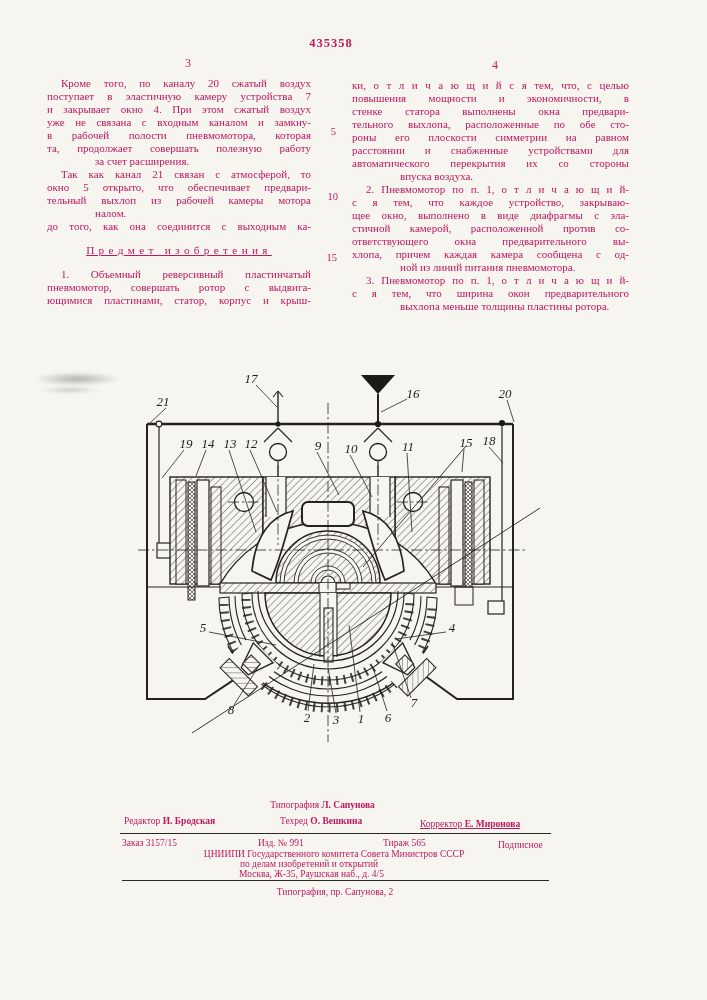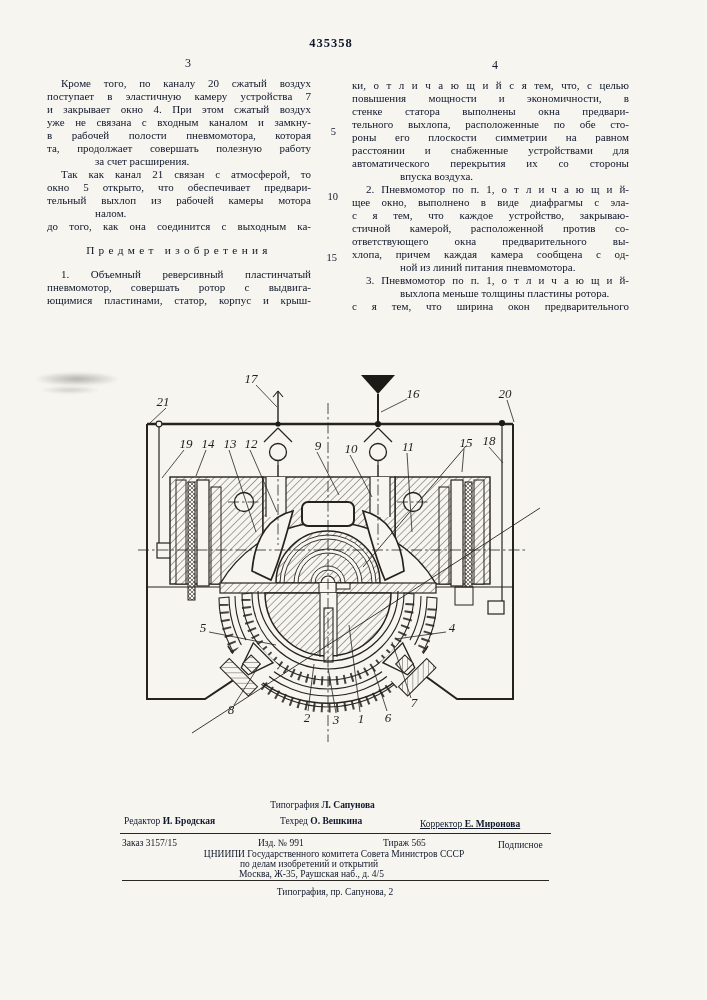--- a/index.html
+++ b/index.html
@@ -1,33 +1,33 @@
 <!DOCTYPE html>
 <html><head>
 <meta charset="utf-8">
 <style>
   html,body{margin:0;padding:0;background:#d8d6d0;}
   #page{
     position:relative; width:707px; height:1000px; margin:0 auto;
-    background:#f6f5f0; color:#0f172a; overflow:hidden;
+    background:#f6f5f0; color:#be185d; overflow:hidden;
     font-family:"Liberation Serif", serif;
   }
   .abs{position:absolute;}
   
   #patent-number{left:296px;top:36px;width:70px;text-align:center;font-weight:bold;font-size:12.5px;letter-spacing:1px;}
   #pageno-left{left:180px;top:56px;width:16px;text-align:center;font-size:12px;}
   #pageno-right{left:487px;top:58px;width:16px;text-align:center;font-size:12px;}
   
   .col{font-size:11px; line-height:13px;}
   #col-left{left:47px;top:77px;width:264px;}
   #col-right{left:352px;top:79px;width:277px;}
   .ln{height:13px;line-height:13px;text-align:justify;text-align-last:justify;white-space:nowrap;}
   .ln.e{text-align-last:left;margin-left:48px;}
   .ln.i{text-indent:14px;}
-  .heading{height:13px;line-height:13px;text-align:center;letter-spacing:0.38em;margin:11px 0 11px 0;font-size:11.3px;}
+  .heading{height:13px;line-height:13px;text-align:center;letter-spacing:0.38em;margin:11px 0 11px 0;font-size:11.3px;text-decoration:underline;}
   .gutter-num{width:20px;text-align:right;font-size:10.5px;}
   
   .foot{font-size:9.5px;line-height:11px;white-space:nowrap;}
   .foot b{font-weight:bold;}
   .rule{height:0;border-top:1px solid #2a2722;}
   #rule1{left:120px;top:833px;width:431px;}
   #rule2{left:122px;top:880px;width:427px;}
   .fc{text-align:center;}
   
   .smudge{background:radial-gradient(closest-side,rgba(60,55,50,.35),rgba(60,55,50,0));filter:blur(1px);}
@@ -69,29 +69,29 @@
     <div>
         <div class="ln">ки,  о т л и ч а ю щ и й с я  тем,  что,  с  целью</div>
         <div class="ln">повышения  мощности  и  экономичности,  в</div>
         <div class="ln">стенке  статора  выполнены  окна  предвари-</div>
         <div class="ln">тельного выхлопа, расположенные по обе сто-</div>
         <div class="ln">роны  его  плоскости  симметрии  на  равном</div>
         <div class="ln">расстоянии  и  снабженные  устройствами  для</div>
         <div class="ln">автоматического  перекрытия  их  со  стороны</div>
         <div class="ln e">впуска воздуха.</div>
         <div class="ln i">2. Пневмомотор по п. 1, о т л и ч а ю щ и й-</div>
+        <div class="ln">с я  тем,  что  каждое  устройство, закрываю-</div>
         <div class="ln">щее окно, выполнено в виде диафрагмы с эла-</div>
-        <div class="ln">с я  тем,  что  каждое  устройство, закрываю-</div>
         <div class="ln">стичной  камерой,  расположенной  против  со-</div>
         <div class="ln">ответствующего  окна  предварительного  вы-</div>
         <div class="ln">хлопа, причем каждая камера сообщена с од-</div>
         <div class="ln e">ной  из  линий  питания  пневмомотора.</div>
         <div class="ln i">3. Пневмомотор по п. 1, о т л и ч а ю щ и й-</div>
+        <div class="ln">с я  тем,  что  ширина  окон  предварительного</div>
         <div class="ln e">выхлопа  меньше  толщины  пластины  ротора.</div>
-        <div class="ln">с я  тем,  что  ширина  окон  предварительного</div>
       </div>
   </div>
 
   <div class="abs gutter-num" style="left:316px;top:126px;">5</div>
   <div class="abs gutter-num" style="left:318px;top:191px;">10</div>
   <div class="abs gutter-num" style="left:317px;top:252px;">15</div>
 
   <div class="abs smudge" style="left:34px;top:372px;width:86px;height:14px;"></div>
   <div class="abs smudge" style="left:40px;top:386px;width:60px;height:8px;opacity:.6;"></div>
 

